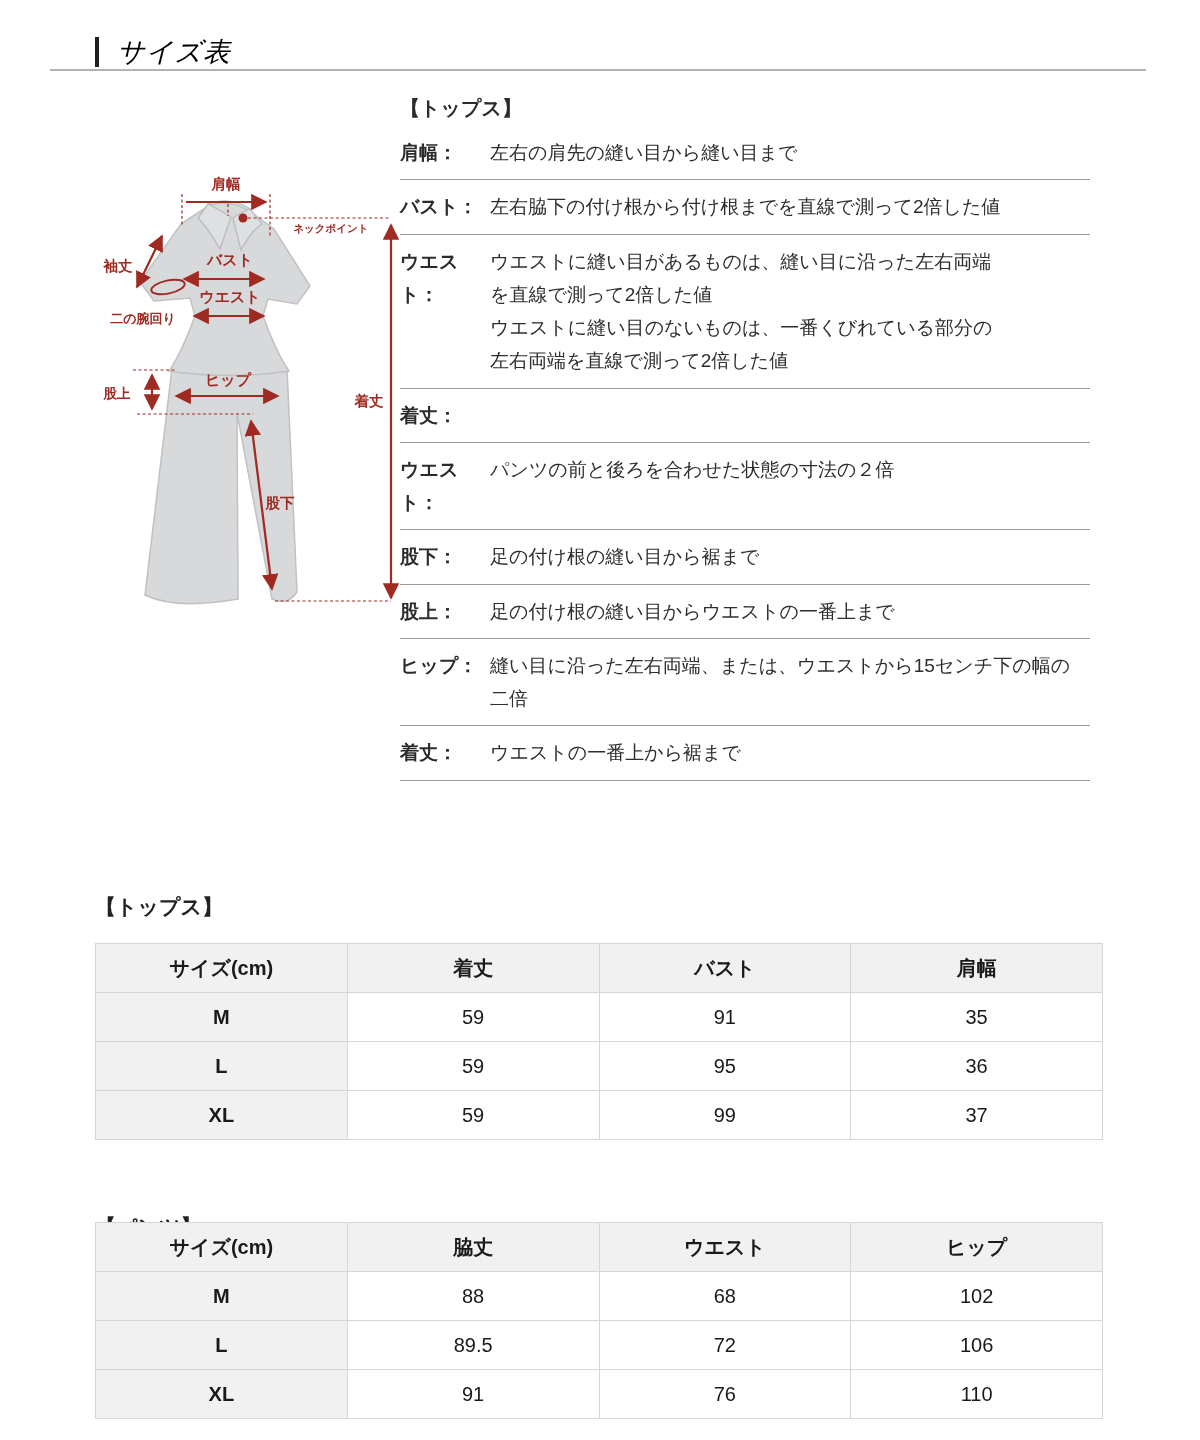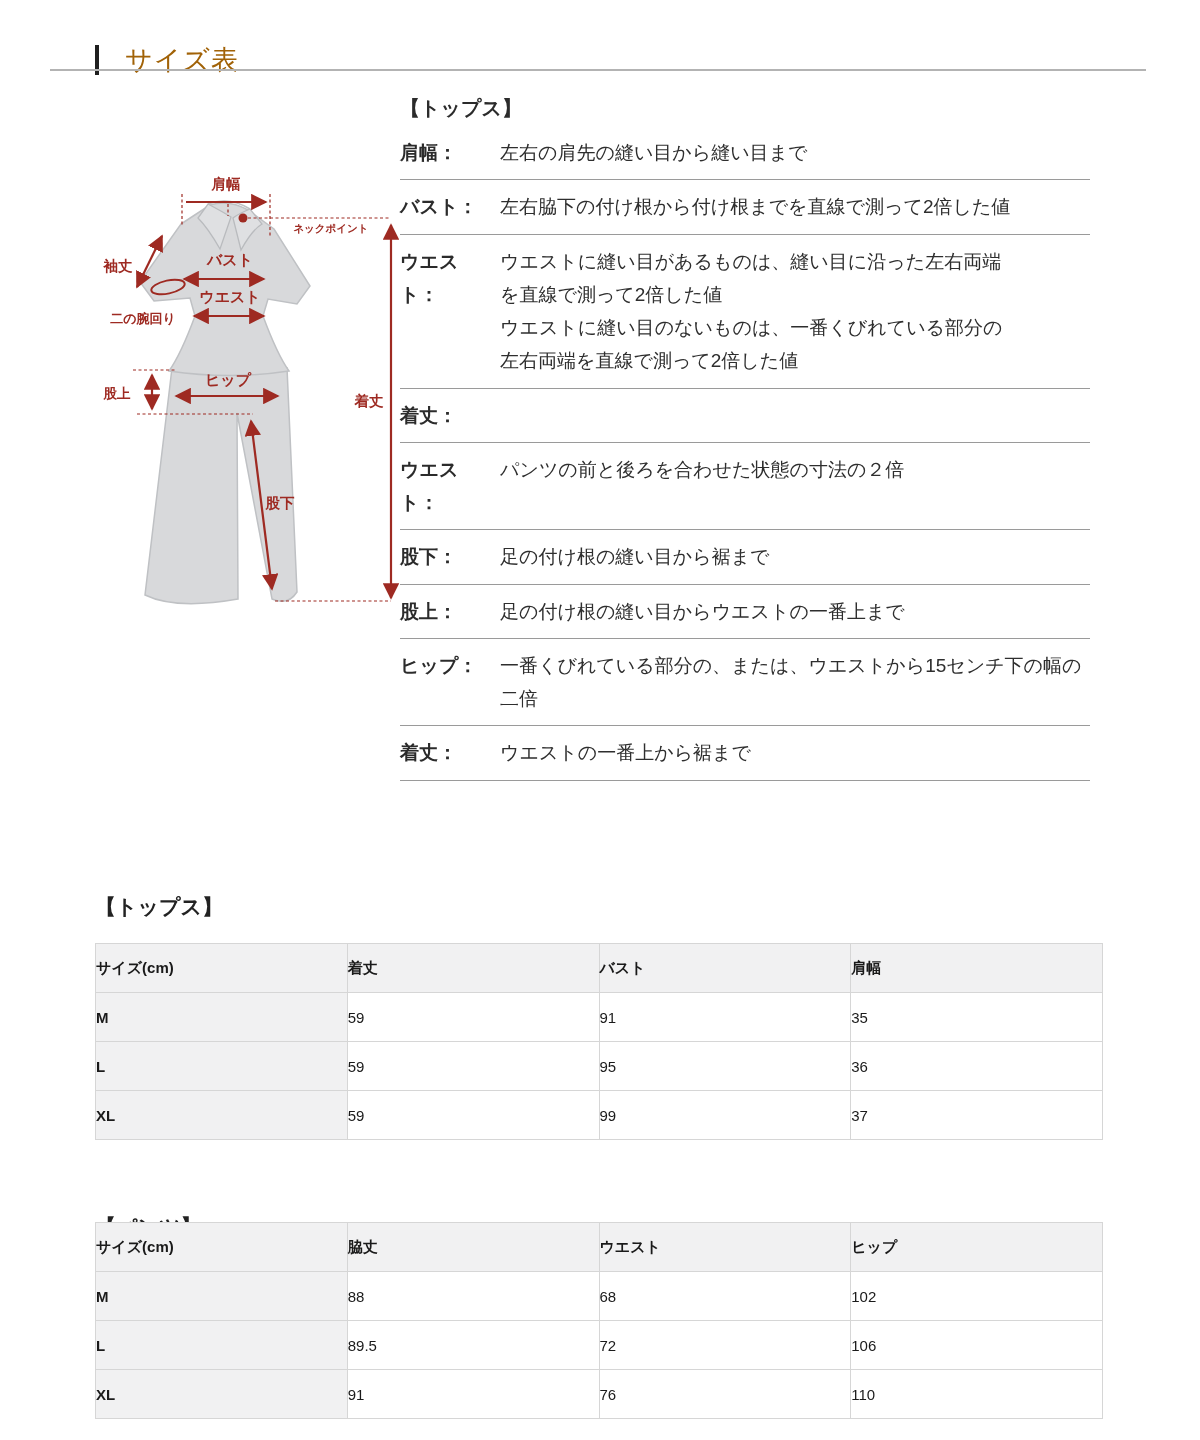--- a/index.html
+++ b/index.html
@@ -3,43 +3,43 @@
 <meta charset="utf-8">
 <style>
   html,body{margin:0;padding:0;background:#ffffff;}
   .page{
     position:relative;width:1200px;height:1440px;background:#ffffff;overflow:hidden;
     font-family:"Liberation Sans","DejaVu Sans",sans-serif;color:#333333;
   }
   
   .hdr{position:absolute;left:95px;top:26px;display:flex;align-items:center;}
   .hdr .tbar{display:inline-block;width:4px;height:30px;background:#1f1f1f;margin-right:10px;}
-  .hdr h1{margin:16px;font-size:27px;font-weight:400;color:#a16207;letter-spacing:1px;}
+  .hdr h1{margin:8px;font-size:27px;font-weight:400;color:#000000;letter-spacing:1px;font-style:italic;}
   .hrule{position:absolute;left:50px;top:69px;width:1096px;height:2px;background:#b3b3b3;}
   
   .diagram{position:absolute;left:88px;top:158px;}
   .diagram text{font-family:"Liberation Sans","DejaVu Sans",sans-serif;font-weight:bold;fill:#9e2a22;}
   
   .defs{position:absolute;left:400px;top:95px;width:690px;}
   .defs h2{margin:0 0 4px 0;font-size:20px;font-weight:bold;color:#2b2b2b;}
   .defs h2.bottoms{margin-top:26px;}
-  .defrow{display:flex;border-bottom:1px solid #9a9a9a;padding:10px 0;gap:10px;}
+  .defrow{display:flex;border-bottom:1px solid #9a9a9a;padding:10px 0;}
   .deflabel{width:90px;flex:0 0 90px;font-weight:bold;font-size:19px;line-height:1.75;color:#2b2b2b;}
   .deftext{flex:1;font-size:19px;line-height:1.75;white-space:pre-line;color:#2e2e2e;}
   .reddot{color:#a3271f;}
   
   .tsec-h{position:absolute;left:95px;margin:0;font-size:21px;font-weight:bold;color:#222;}
   .h-tops{top:893px;}
   .h-pants{top:1173px;margin-top:40px;}
   table.size-table{position:absolute;left:95px;width:1008px;border-collapse:collapse;table-layout:fixed;}
   .t-tops{top:943px;}
   .t-pants{top:1222px;}
   .size-table th,.size-table td{
-    border:1px solid #d6d6d6;text-align:left;vertical-align:middle;
-    font-size:15px;color:#1a1a1a;height:48px;padding:0;
+    border:1px solid #d6d6d6;text-align:center;vertical-align:middle;
+    font-size:20px;color:#1a1a1a;height:48px;padding:0;
   }
   .size-table thead th{background:#f1f1f2;font-weight:bold;}
   .size-table tbody th{background:#f1f1f2;font-weight:bold;}
   .size-table tbody td{background:#ffffff;font-weight:400;margin-top:7px;}
 </style>
 </head>
 <body>
 
 <div class="page">
 
@@ -151,21 +151,21 @@
     <div class="defrow">
       <div class="deflabel">股下：</div>
       <div class="deftext">足の付け根の縫い目から裾まで</div>
     </div>
     <div class="defrow">
       <div class="deflabel">股上：</div>
       <div class="deftext">足の付け根の縫い目からウエストの一番上まで</div>
     </div>
     <div class="defrow">
       <div class="deflabel">ヒップ：</div>
-      <div class="deftext">一番くびれている部分の、または、ウエストから15センチ下の幅の
+      <div class="deftext">縫い目に沿った左右両端、または、ウエストから15センチ下の幅の
 二倍</div>
     </div>
     <div class="defrow">
       <div class="deflabel">着丈：</div>
       <div class="deftext">ウエストの一番上から裾まで</div>
     </div>
   </section>
 
   <h2 class="tsec-h h-tops">【トップス】</h2>
   <table class="size-table t-tops">

